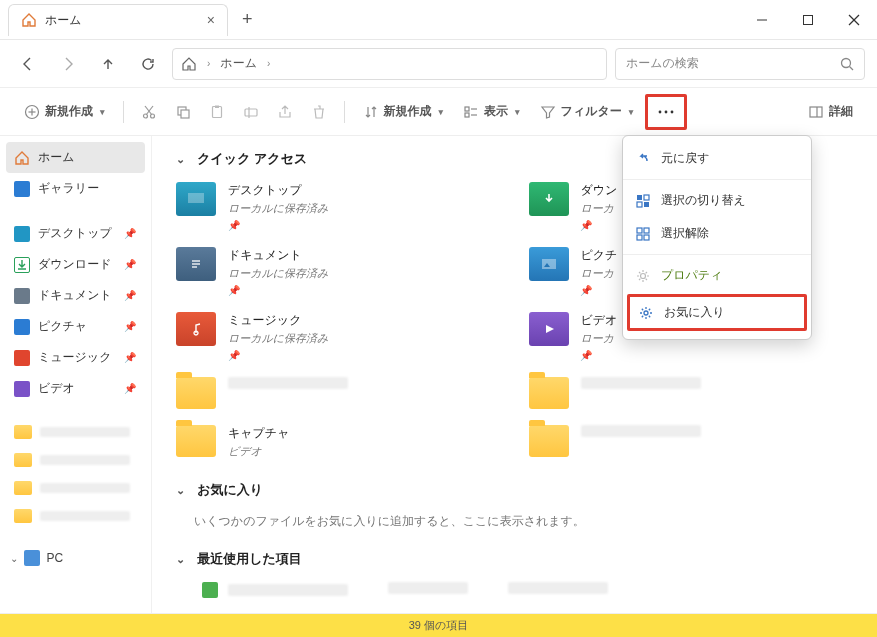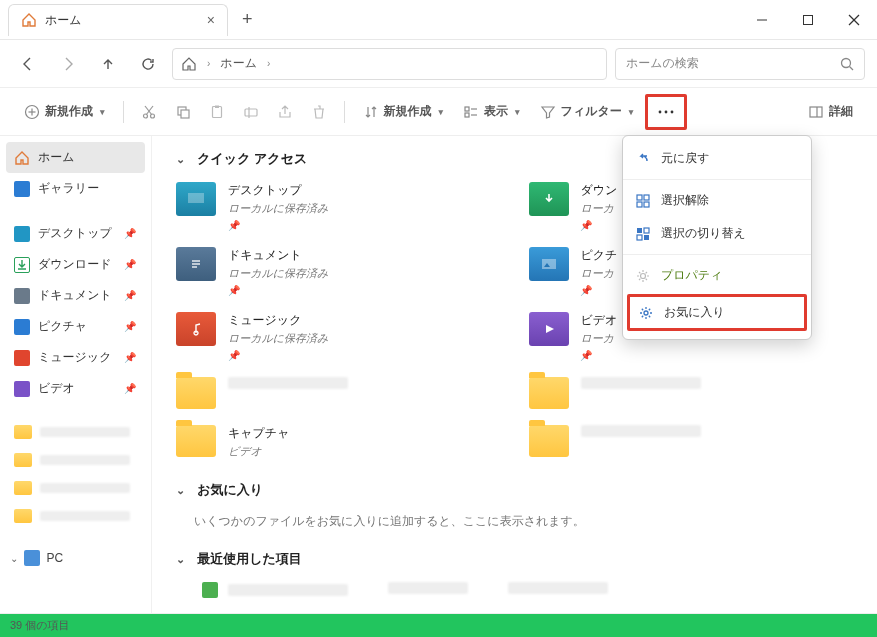--- a/index.html
+++ b/index.html
@@ -75,21 +75,21 @@
 
 .menu { position: absolute; top: 135px; left: 622px; width: 190px; background: #fff; border: 1px solid #ccc; border-radius: 6px; box-shadow: 0 6px 18px rgba(0,0,0,.18); padding: 6px 0; z-index: 50; }
 .menu-item { display: flex; align-items: center; gap: 10px; padding: 8px 12px; font-size: 12px; color: #333; }
 .menu-item.disabled { color: #4d7c0f; }
 .menu-item .mi-ico { width: 16px; height: 16px; display: flex; align-items: center; justify-content: center; color: #3a76c4; }
 .menu-sep { height: 1px; background: #eee; margin: 4px 0; }
 .menu-highlight { border: 3px solid #e03b2f; margin: 2px 4px; border-radius: 2px; }
 .menu-highlight .menu-item { padding: 7px 8px; }
 
 
-.statusbar { position: absolute; bottom: 0; left: 0; right: 0; height: 24px; border-top: 1px solid #eee; display: flex; align-items: center; padding: 0 10px; font-size: 11px; color: #555; background: #22c55e; }
+.statusbar { position: absolute; bottom: 0; left: 0; right: 0; height: 24px; border-top: 1px solid #eee; display: flex; align-items: center; padding: 0 10px; font-size: 11px; color: #555; background: #fde047; justify-content: center; }
 
 svg { display: block; }
 </style>
 </head>
 <body>
 
 <div class="titlebar">
   <div class="tab">
     <span>
       <svg width="16" height="16" viewBox="0 0 16 16">
@@ -463,38 +463,38 @@
         <svg width="14" height="14">
           <path d="M11 4H5L7 2M5 4l2 2M5 4a5 5 0 0 1 6 5" fill="none" stroke="#3a76c4" stroke-width="1.4"></path>
         </svg>
       </span>
     <span>元に戻す</span>
   </div>
   <div class="menu-sep"></div>
   <div class="menu-item">
     <span class="mi-ico">
         <svg width="14" height="14">
+          <rect x="1" y="1" width="5" height="5" fill="#3a76c4"></rect>
+          <rect x="8" y="1" width="5" height="5" fill="none" stroke="#3a76c4" stroke-width="1.2"></rect>
+          <rect x="1" y="8" width="5" height="5" fill="none" stroke="#3a76c4" stroke-width="1.2"></rect>
+          <rect x="8" y="8" width="5" height="5" fill="#3a76c4"></rect>
+        </svg>
+      </span>
+    <span>選択の切り替え</span>
+  </div>
+  <div class="menu-item">
+    <span class="mi-ico">
+        <svg width="14" height="14">
           <rect x="1" y="1" width="5" height="5" fill="none" stroke="#3a76c4" stroke-width="1.2"></rect>
           <rect x="8" y="1" width="5" height="5" fill="none" stroke="#3a76c4" stroke-width="1.2"></rect>
           <rect x="1" y="8" width="5" height="5" fill="none" stroke="#3a76c4" stroke-width="1.2"></rect>
           <rect x="8" y="8" width="5" height="5" fill="none" stroke="#3a76c4" stroke-width="1.2"></rect>
         </svg>
       </span>
     <span>選択解除</span>
-  </div>
-  <div class="menu-item">
-    <span class="mi-ico">
-        <svg width="14" height="14">
-          <rect x="1" y="1" width="5" height="5" fill="#3a76c4"></rect>
-          <rect x="8" y="1" width="5" height="5" fill="none" stroke="#3a76c4" stroke-width="1.2"></rect>
-          <rect x="1" y="8" width="5" height="5" fill="none" stroke="#3a76c4" stroke-width="1.2"></rect>
-          <rect x="8" y="8" width="5" height="5" fill="#3a76c4"></rect>
-        </svg>
-      </span>
-    <span>選択の切り替え</span>
   </div>
   <div class="menu-sep"></div>
   <div class="menu-item disabled">
     <span class="mi-ico" style="color:#bbb">
         <svg width="14" height="14">
           <path d="M7 1v2M7 11v2M1 7h2M11 7h2M3 3l1.4 1.4M9.6 9.6 11 11M3 11l1.4-1.4M9.6 4.4 11 3" stroke="#bbb" stroke-width="1.2"></path>
           <circle cx="7" cy="7" r="2.5" fill="none" stroke="#bbb" stroke-width="1.2"></circle>
         </svg>
       </span>
     <span>プロパティ</span>

